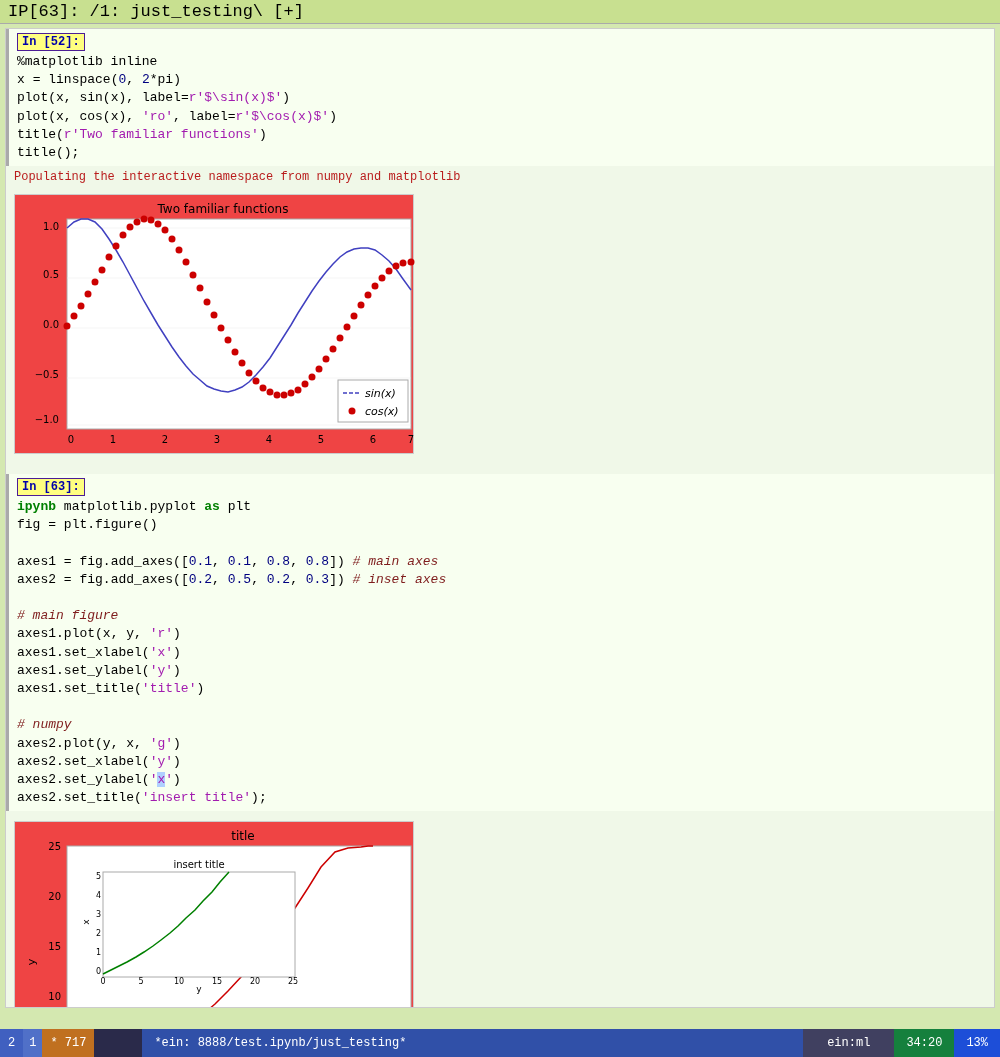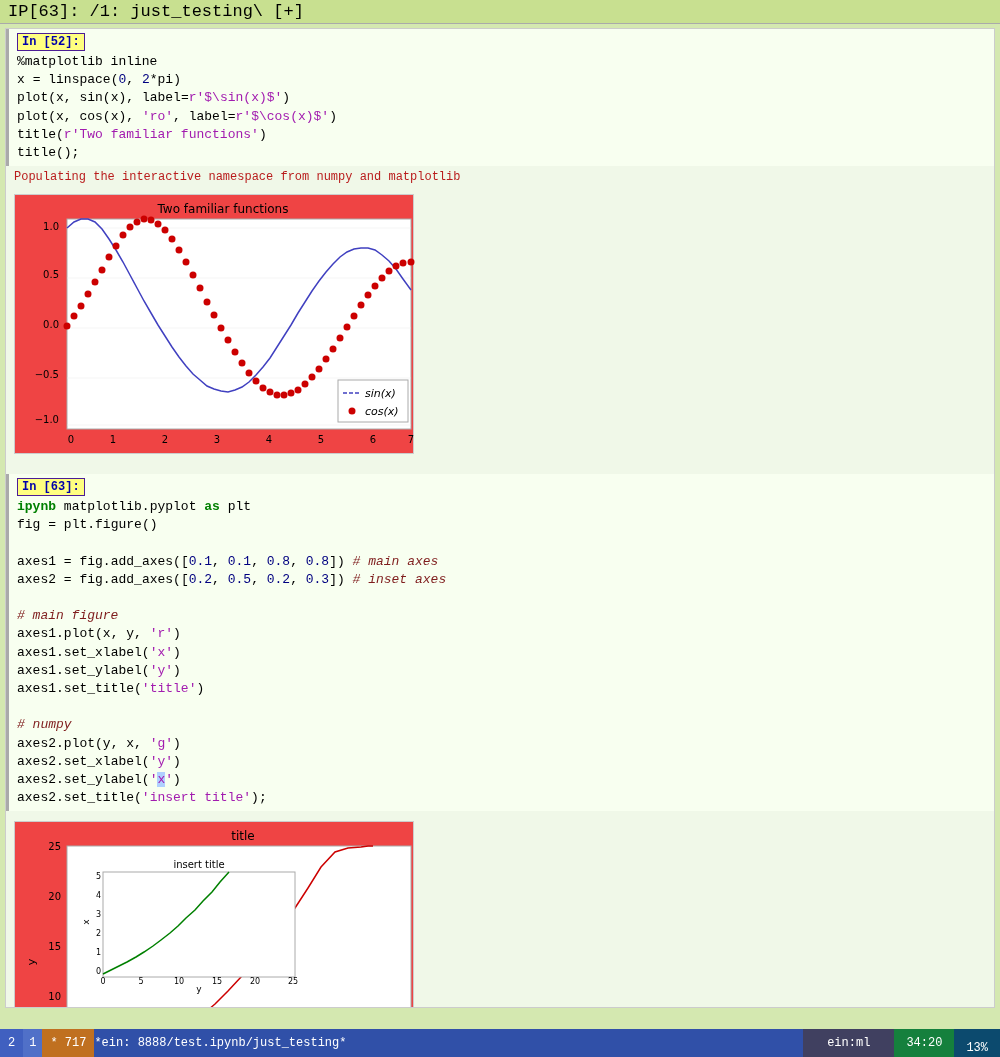--- a/index.html
+++ b/index.html
@@ -101,24 +101,24 @@
       display: flex;
       align-items: center;
       color: #fff;
       font-size: 12px;
       font-family: 'Courier New', monospace;
     }
 
     .status-blue { background: #4060c0; padding: 4px 8px; height: 100%; display: flex; align-items: center; }
     .status-num { background: #5070c8; padding: 4px 6px; height: 100%; display: flex; align-items: center; color: #fff; }
     .status-modified { background: #c07020; padding: 4px 8px; height: 100%; display: flex; align-items: center; }
-    .status-filename { background: #3050a8; padding: 4px 0; height: 100%; display: flex; align-items: center; flex: 1; }
+    .status-filename { background: #3050a8; padding: 4px 12px; height: 100%; display: flex; align-items: center; flex: 1; margin-left: 48px; }
     .status-mode { background: #404060; padding: 4px 24px; height: 100%; display: flex; align-items: center; }
     .status-position { background: #15803d; padding: 4px 12px; height: 100%; display: flex; align-items: center; }
-    .status-percent { background: #0c4a6e; padding: 12px 12px; height: 100%; display: flex; }
+    .status-percent { background: #1d4ed8; padding: 5px 12px; height: 100%; display: flex; align-items: center; }
     .status-right { margin-left: auto; display: flex; height: 100%; }
 
     svg text { font-family: 'DejaVu Sans', Arial, sans-serif; }
   </style>
 </head>
 <body>
 
 <div id="titlebar">
   <span>IP[63]: /1: just_testing\ [+]</span>
 </div>

